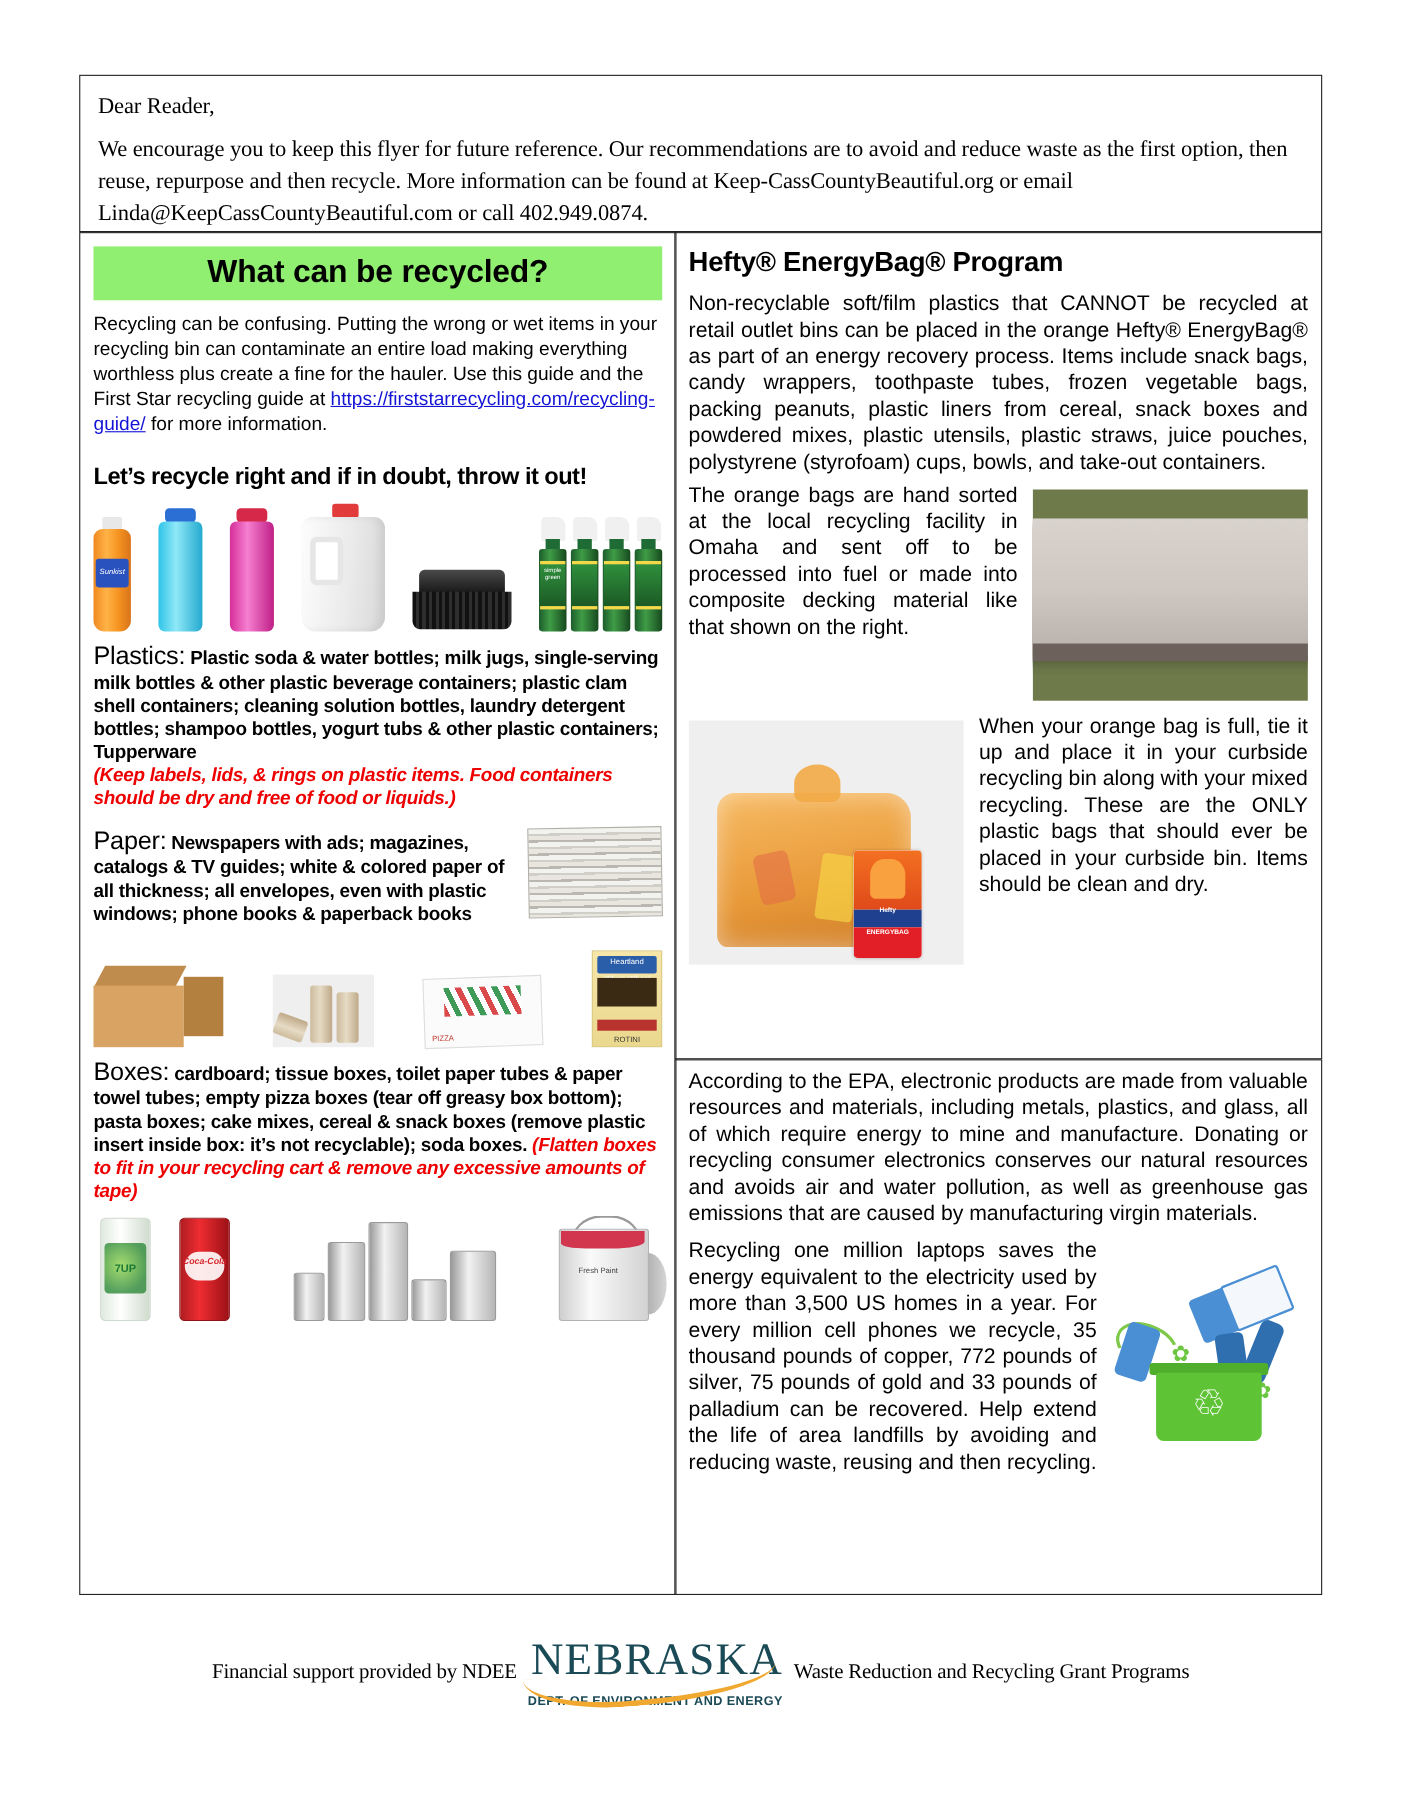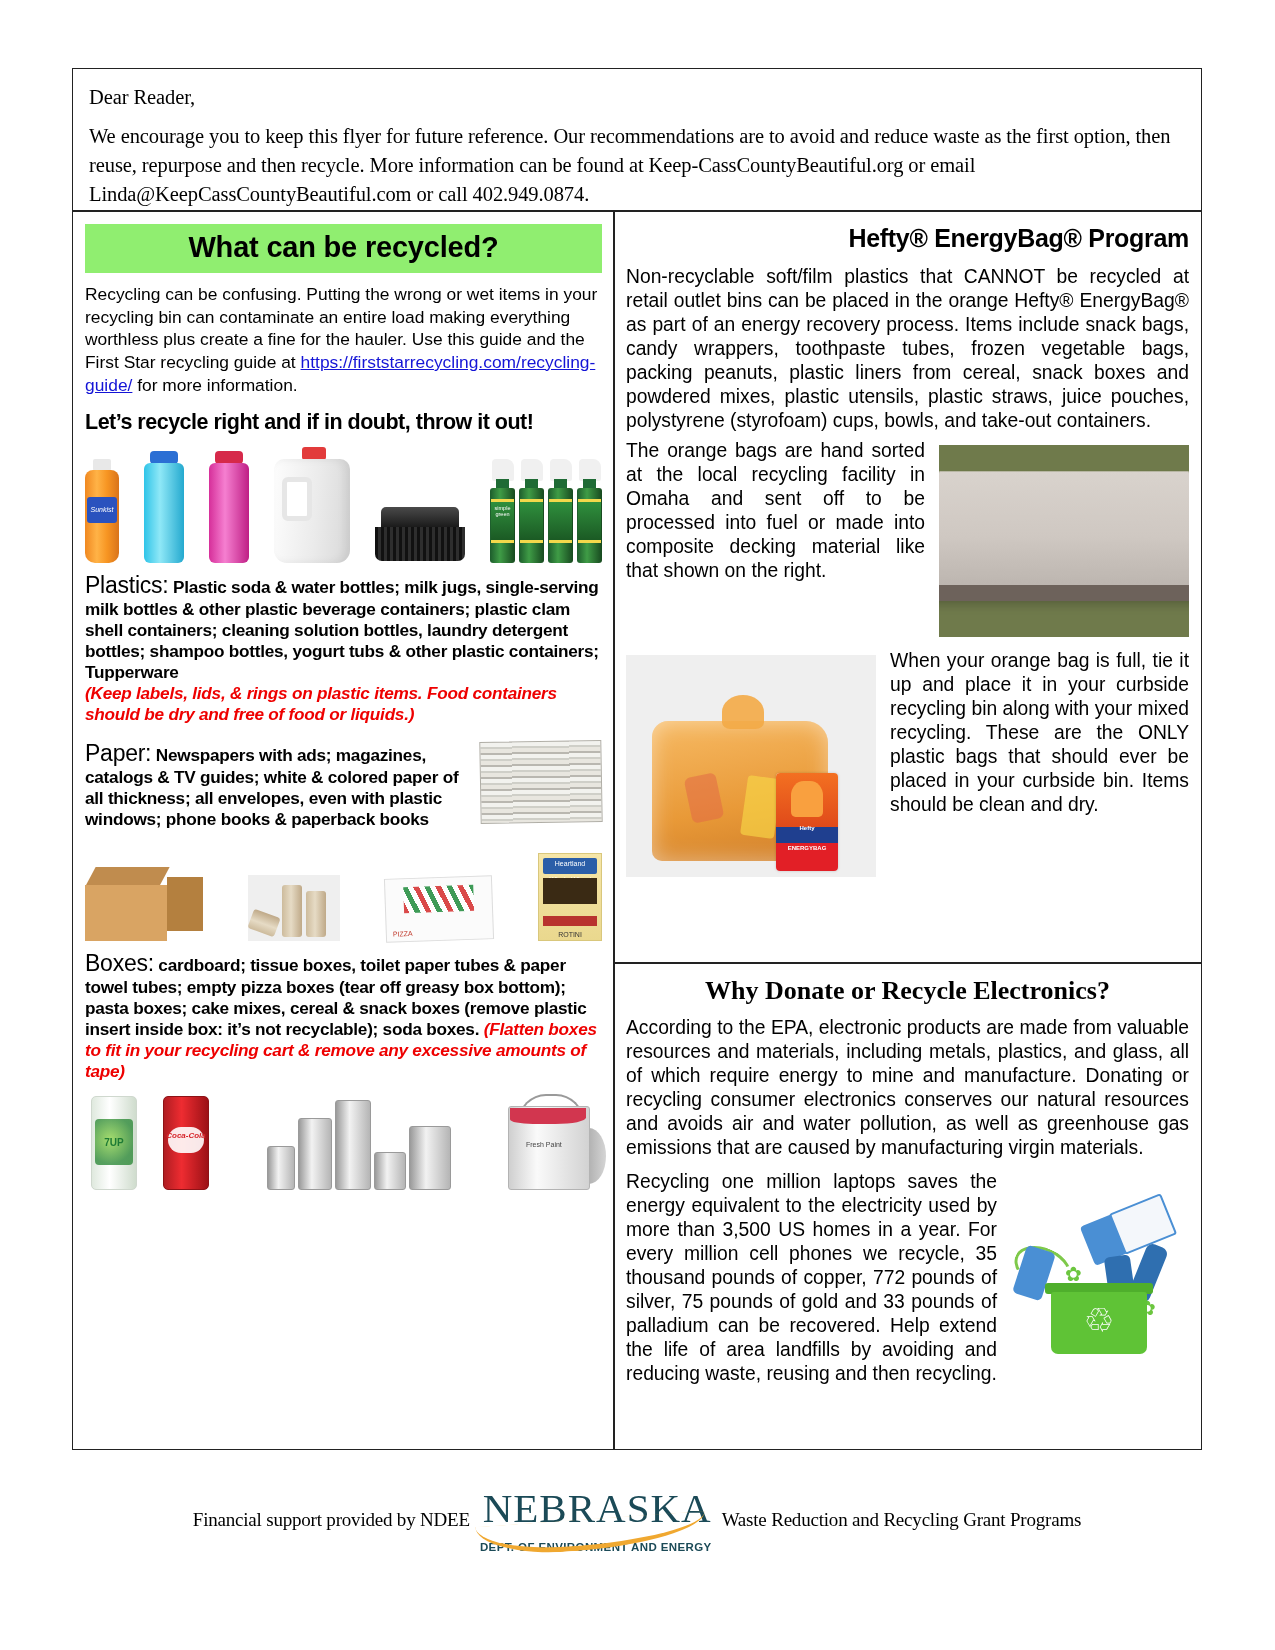--- a/index.html
+++ b/index.html
@@ -12,21 +12,21 @@
 
   .col-left{position:absolute;left:72px;top:211px;width:543px;height:1239px;border:1.5px solid #222;box-sizing:border-box;padding:10px 12px 0 12px;overflow:hidden;}
   .col-right-top{position:absolute;left:613px;top:211px;width:589px;height:752px;border:1.5px solid #222;box-sizing:border-box;padding:8px 12px 0 12px;overflow:hidden;}
   .col-right-bot{position:absolute;left:613px;top:963px;width:589px;height:487px;border:1.5px solid #222;box-sizing:border-box;padding:8px 12px 0 12px;overflow:hidden;}
 
   
   .green-banner{background:#90ee70;text-align:center;padding:7px 0 9px 0;margin:2px 0 10px 0;}
   .green-banner h1{margin:0;font-size:29px;font-weight:bold;letter-spacing:-0.2px;}
   .intro{font-size:17.4px;line-height:1.30;margin:10px 0 4px 0;}
   .intro a{color:#1414d6;text-decoration:underline;}
-  .slogan{font-size:21.5px;font-weight:bold;margin:14px 0 8px 0;letter-spacing:-0.5px;}
+  .slogan{font-size:21.5px;font-weight:bold;margin:25px 0 8px 0;letter-spacing:-0.5px;}
 
   .cat{font-size:17.2px;font-weight:bold;line-height:1.22;margin:0;letter-spacing:-0.25px;}
   .cat .kw{font-size:23px;font-weight:normal;}
   .warn{color:#ee0000;font-style:italic;font-weight:bold;}
 
   .imgrow{display:flex;align-items:flex-end;justify-content:space-between;margin:4px 0 8px 0;}
 
   
   .prow{height:120px;}
   .soda{width:34px;height:104px;position:relative;}
@@ -76,21 +76,21 @@
   .canc{background:linear-gradient(90deg,#b01d22,#ee2c31 40%,#9c1116);border:1px solid #8e1216;margin-left:24px;}
   .canc .w{position:absolute;top:30px;left:4px;width:36px;height:26px;background:rgba(255,255,255,.9);border-radius:50%/70%;}
   .tin{background:linear-gradient(90deg,#9a9a9a,#f2f2f2 40%,#b5b5b5);border:1px solid #9a9a9a;border-radius:3px;}
   .paint{width:88px;height:96px;position:relative;}
   .paint .bodyp{position:absolute;bottom:0;left:0;width:80px;height:82px;background:linear-gradient(90deg,#cfcfcf,#fafafa 35%,#d2d2d2);border:1px solid #b3b3b3;border-radius:3px;}
   .paint .drip{position:absolute;top:14px;left:2px;width:76px;height:16px;background:#d2364f;border-radius:0 0 40% 30%;}
   .paint .lid2{position:absolute;bottom:6px;left:64px;width:34px;height:56px;background:linear-gradient(90deg,#8f8f8f,#d5d5d5);border-radius:50%;}
   .paint .bail{position:absolute;top:0;left:10px;width:62px;height:26px;border:2px solid #9a9a9a;border-bottom:none;border-radius:40px 40px 0 0;}
 
   
-  .rt-title{text-align:right;font-size:25px;font-weight:bold;margin:4px 0 12px 0;letter-spacing:-0.3px;}
+  .rt-title{text-align:left;font-size:25px;font-weight:bold;margin:4px 0 12px 0;letter-spacing:-0.3px;}
   .rt-body{font-size:19.3px;line-height:1.245;text-align:justify;margin:0;}
   .wrapimg-l{float:left;margin:6px 14px 2px 0;}
   .wrapimg-r{float:right;margin:6px 0 4px 14px;}
 
   .bagphoto{width:250px;height:222px;background:#efefef;position:relative;overflow:hidden;}
   .bagphoto .bag{position:absolute;left:26px;bottom:16px;width:176px;height:140px;
     background:linear-gradient(170deg,rgba(247,183,92,.95),rgba(232,146,40,.92) 60%,rgba(206,120,30,.95));
     border-radius:16px 22px 10px 10px;box-shadow:inset 0 0 22px rgba(255,255,255,.45);}
   .bagphoto .knot{position:absolute;left:96px;bottom:148px;width:42px;height:34px;background:rgba(243,170,70,.9);border-radius:50% 50% 20% 20%;}
   .bagphoto .sp1{position:absolute;left:62px;bottom:56px;width:32px;height:46px;background:rgba(225,105,70,.55);border-radius:6px;transform:rotate(-12deg);}
@@ -289,21 +289,20 @@
           <div style="position:absolute;top:52px;left:0;right:0;text-align:center;font-size:6px;color:#fff;font-weight:bold;">Hefty</div>
           <div class="r3"></div>
           <div style="position:absolute;top:72px;left:0;right:0;text-align:center;font-size:6px;color:#fff;font-weight:bold;">ENERGYBAG</div>
         </div>
       </div>
       <p class="rt-body">When your orange bag is full, tie it up and place it in your curbside recycling bin along with your mixed recycling. These are the ONLY plastic bags that should ever be placed in your curbside bin. Items should be clean and dry.</p>
     </div>
   </div>
 
   <div class="col-right-bot">
-    <div class="sr-title">Why Donate or Recycle Electronics?</div>
     <p class="rt-body">According to the EPA, electronic products are made from valuable resources and materials, including metals, plastics, and glass, all of which require energy to mine and manufacture. Donating or recycling consumer electronics conserves our natural resources and avoids air and water pollution, as well as greenhouse gas emissions that are caused by manufacturing virgin materials.</p>
     <div style="overflow:hidden;margin-top:10px;">
       <div class="ewaste wrapimg-r" style="margin-top:34px;">
         <div class="arrow"></div>
         <div class="gear" style="top:58px;left:54px;">✿</div>
         <div class="gear" style="top:92px;left:128px;">✿</div>
         <div class="lap"></div>
         <div class="lapscr"></div>
         <div class="bar"></div>
         <div class="ph1"></div>

